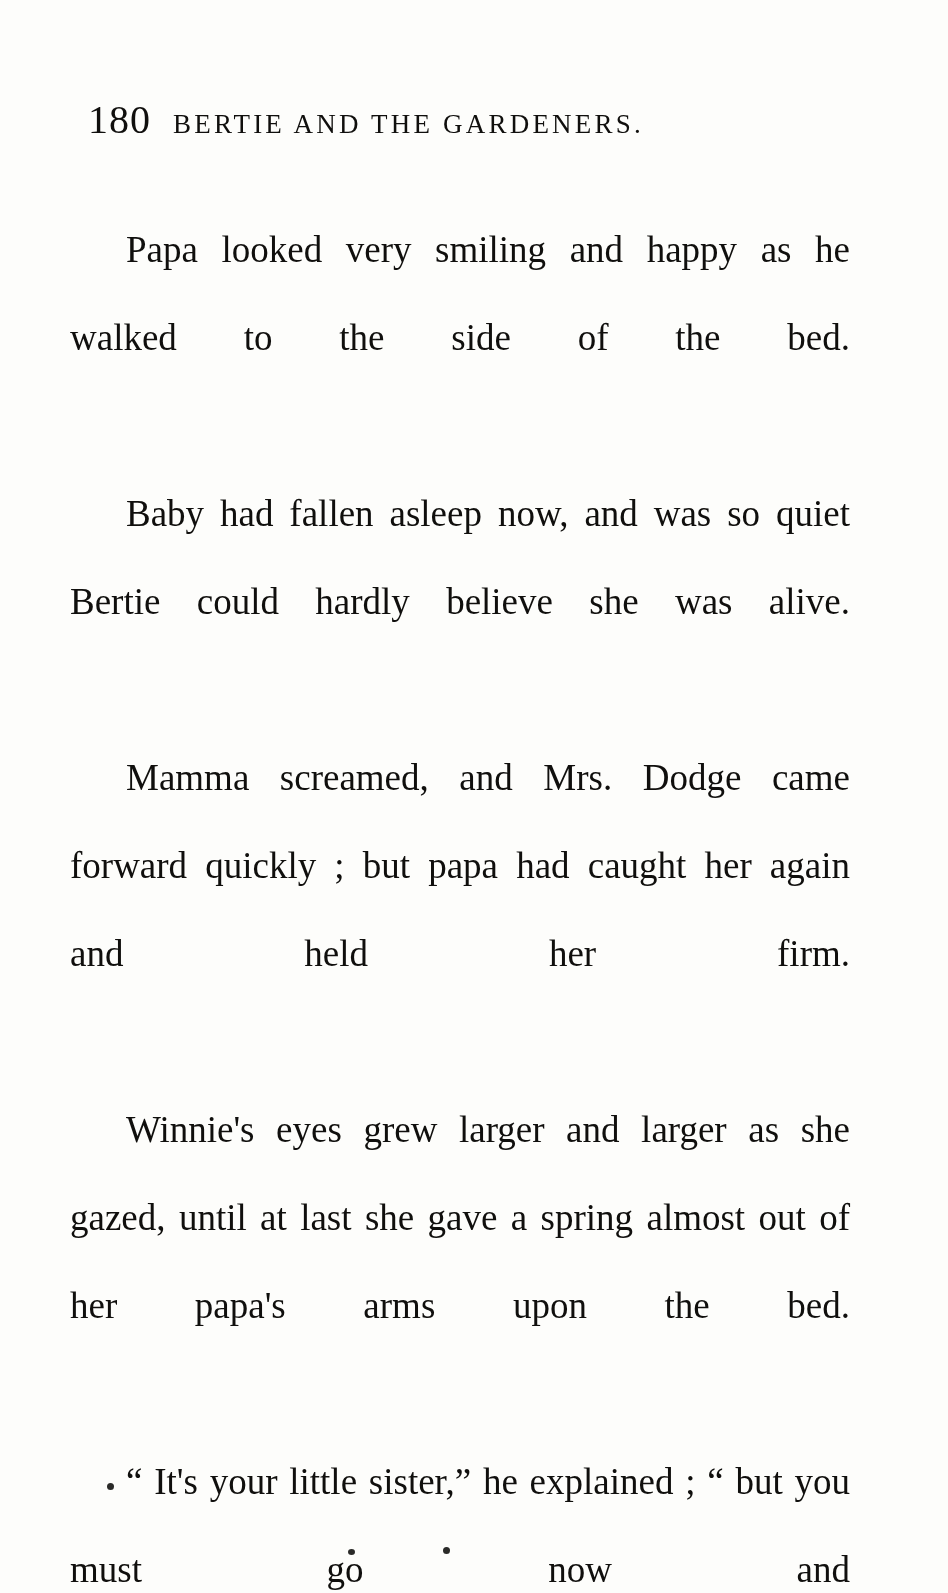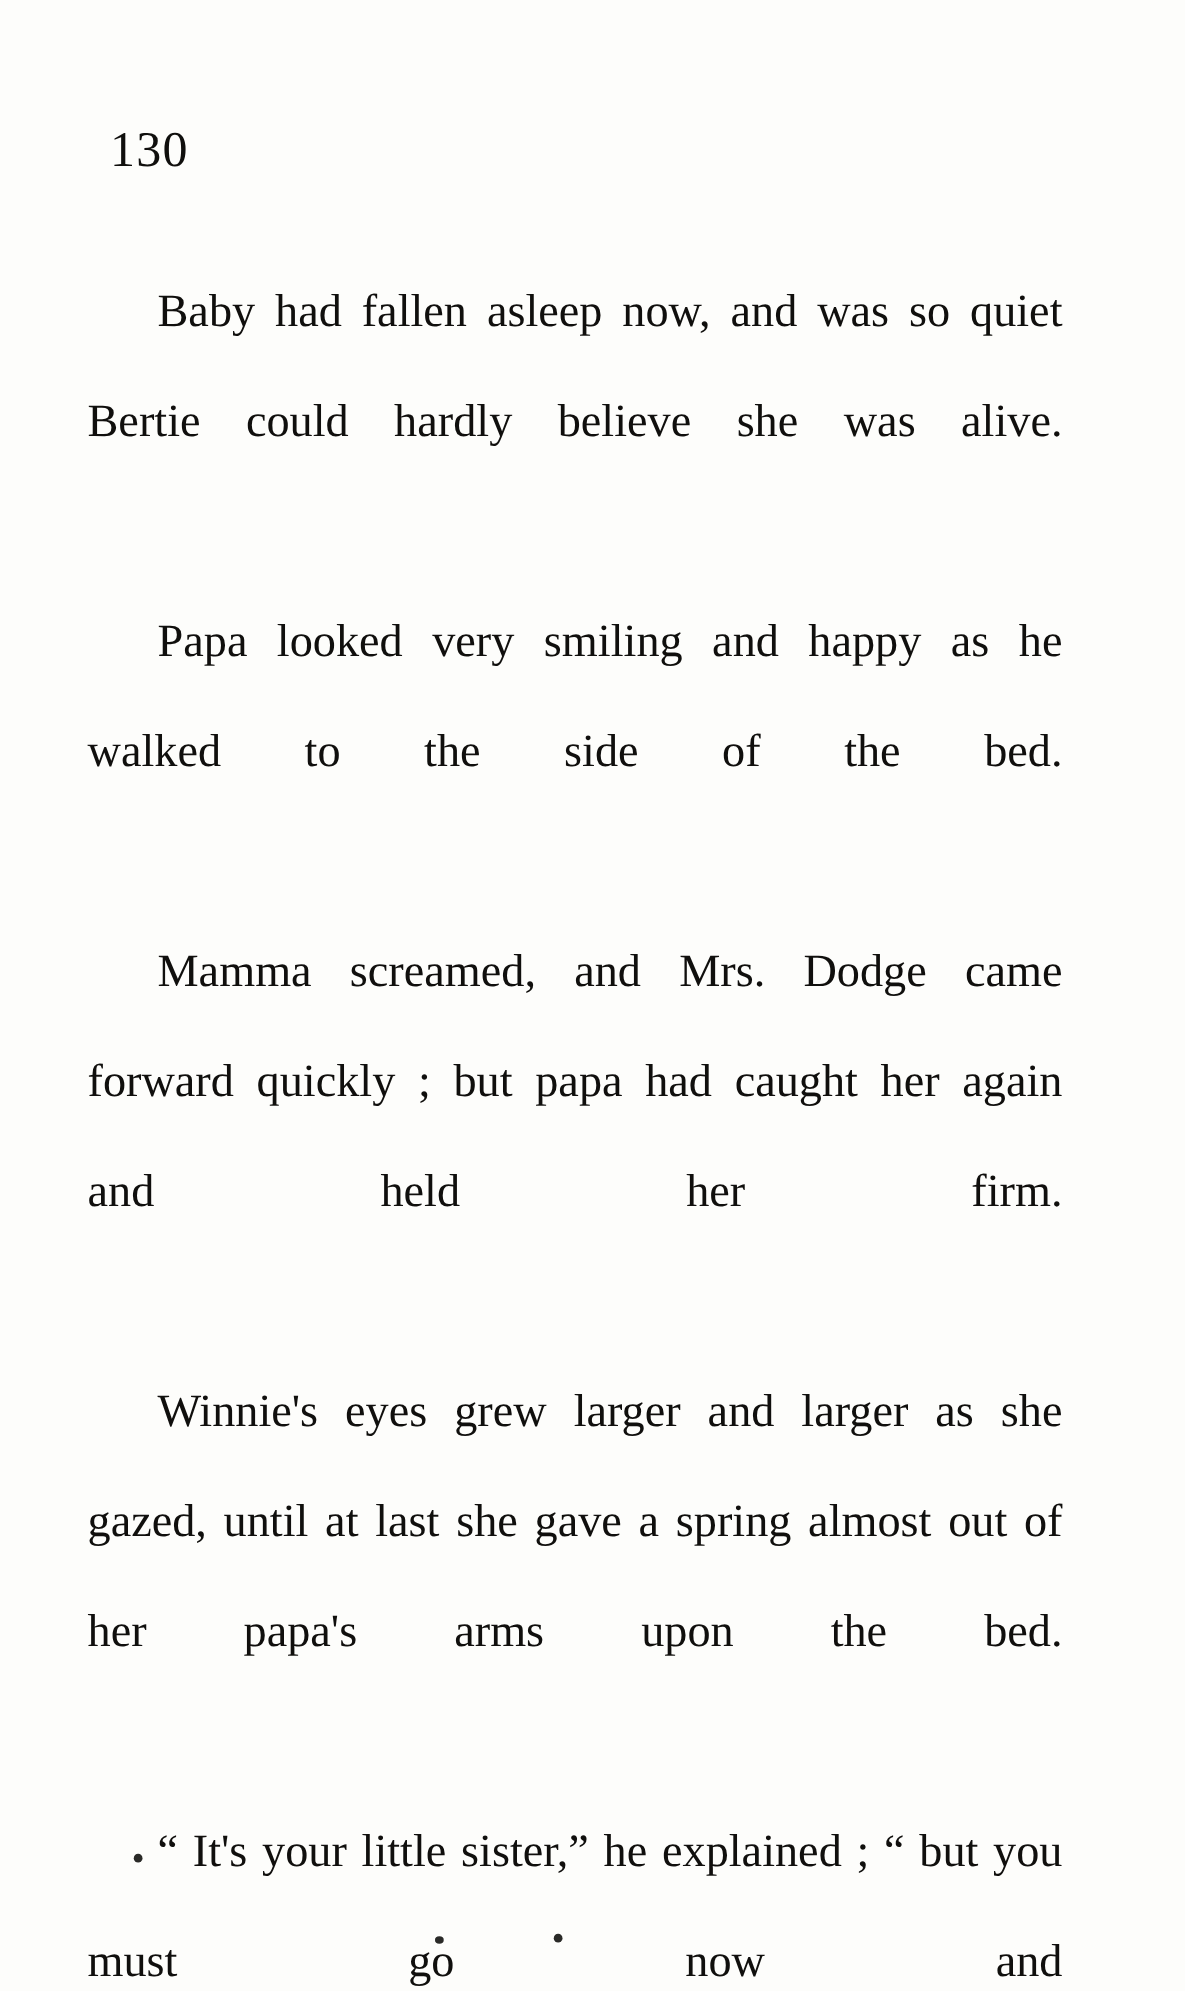--- a/index.html
+++ b/index.html
@@ -69,26 +69,27 @@
   .speck-a { left: 107px; top: 1483px; width: 7px; height: 7px; }
   .speck-b { left: 348px; top: 1549px; width: 7px; height: 6px; }
   .speck-c { left: 443px; top: 1547px; width: 7px; height: 7px; }
 </style>
 </head>
 <body>
 
 <div class="page">
 
   <div class="page-header">
-    <span class="folio">130</span>
+    <span class="folio">180</span>
+    <span class="running-head">BERTIE AND THE GARDENERS.</span>
   </div>
 
   <div class="body-text">
+    <p class="para">Papa looked very smiling and happy as he walked to the side of the bed.</p>
     <p class="para">Baby had fallen asleep now, and was so quiet Bertie could hardly believe she was alive.</p>
-    <p class="para">Papa looked very smiling and happy as he walked to the side of the bed.</p>
     <p class="para">Mamma screamed, and Mrs. Dodge came forward quickly ; but papa had caught her again and held her firm.</p>
     <p class="para">Winnie's eyes grew larger and larger as she gazed, until at last she gave a spring almost out of her papa's arms upon the bed.</p>
     <p class="para">“ It's your little sister,” he explained ; “ but you must go now and</p>
   </div>
 
   <span class="speck speck-a"></span>
   <span class="speck speck-b"></span>
   <span class="speck speck-c"></span>
 
 </div>

